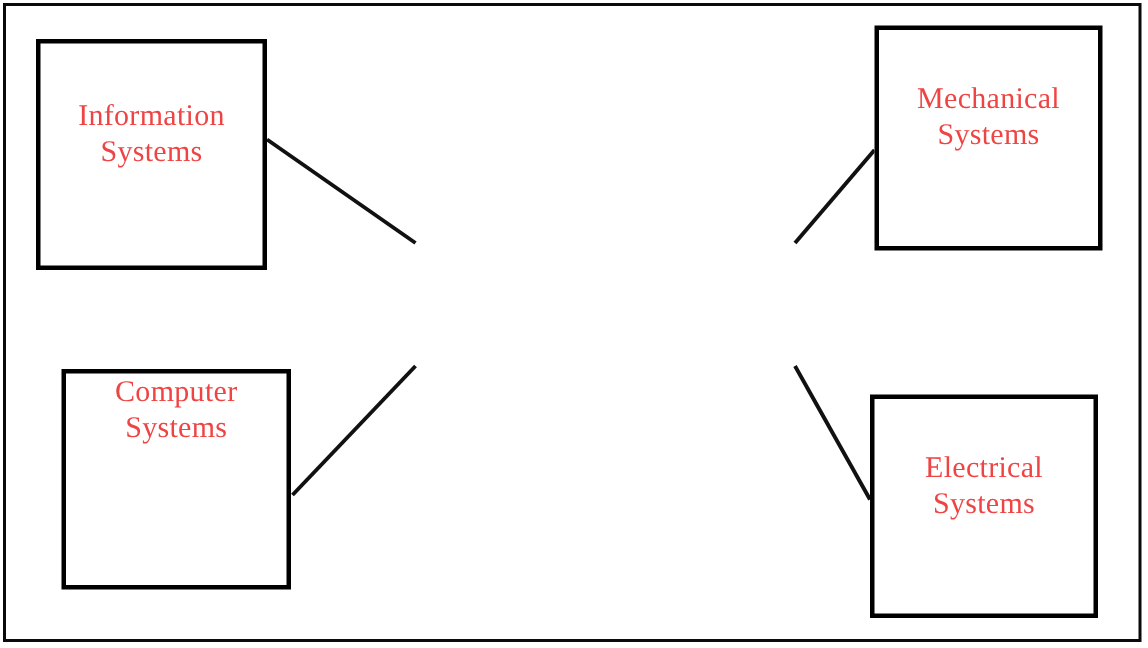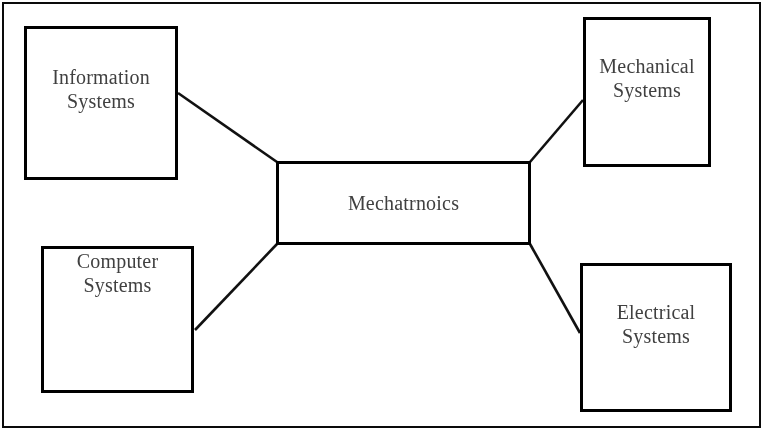--- a/index.html
+++ b/index.html
@@ -36,36 +36,36 @@
   }
   .node-box {
     position: absolute;
     box-sizing: border-box;
     border: 3px solid #000000;
     background: #ffffff;
     display: flex;
     align-items: center;
     justify-content: center;
     text-align: center;
-    color: #404040;
+    color: #ef4444;
   }
   .node-label {
     display: block;
     line-height: 1.22;
     letter-spacing: 0.2px;
   }
   
   #box-information-systems {
     left: 24px;  top: 26px;  width: 154px;  height: 154px;
     font-size: 20px;
     align-items: flex-start;
     padding-top: 36px;
   }
   #box-mechanical-systems {
-    left: 583px; top: 17px;  width: 128px;  height: 150px;
+    left: 583px; top: 17px;  width: 152px;  height: 150px;
     font-size: 20px;
     align-items: flex-start;
     padding-top: 34px;
   }
   #box-computer-systems {
     left: 41px;  top: 246px; width: 153px;  height: 147px;
     font-size: 20px;
     align-items: flex-start;
   }
   #box-electrical-systems {
@@ -116,17 +116,14 @@
     </span>
   </div>
 
   <div class="node-box" id="box-electrical-systems">
     <span class="node-label">
       <span>Electrical</span><br>
       <span>Systems</span>
     </span>
   </div>
 
-  <div class="node-box" id="box-mechatronics">
-    <span class="node-label">Mechatrnoics</span>
-  </div>
 
 </div>
 
 </body></html>

